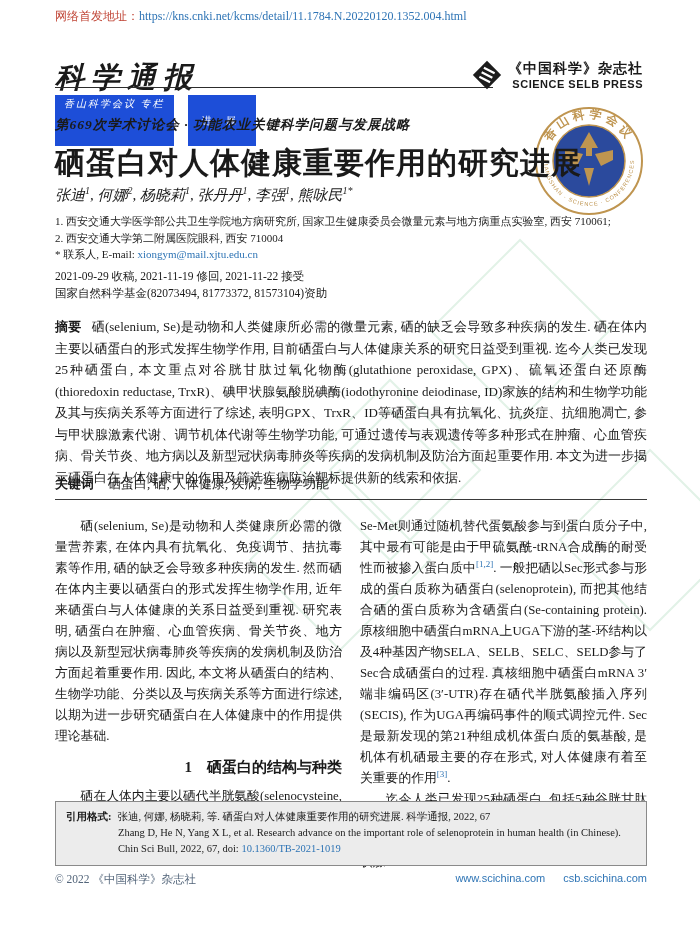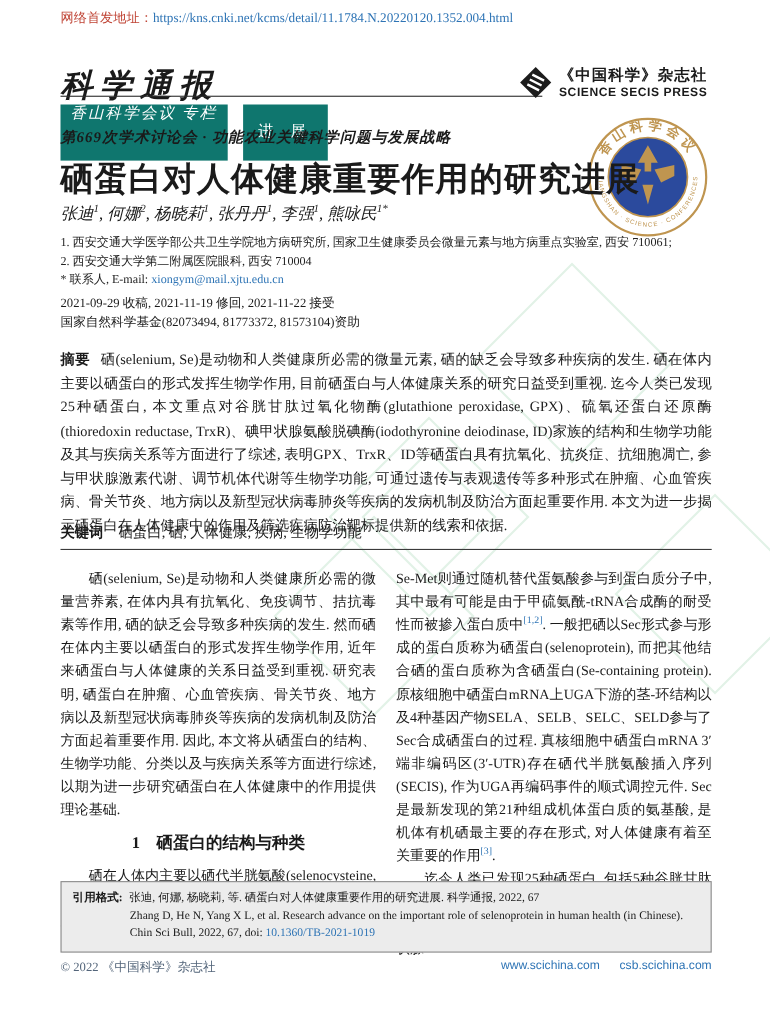--- a/index.html
+++ b/index.html
@@ -15,21 +15,21 @@
   
   .meta { left:55px; top:8px; font-size:12px; line-height:17px; }
   .meta .lbl { color:#c04536; }
   .meta .time { color:#111; font-weight:bold; }
   .meta a.url { color:#2e74b5; text-decoration:none; }
 
   
   .jname { left:55px; top:58px; font-size:29px; font-weight:bold; font-style:italic; letter-spacing:7px; font-family:"DejaVu Serif","Liberation Serif",serif; }
   .hrule { left:55px; top:87px; width:438px; border-top:1.6px solid #2c2c2c; }
   .badges { left:55px; top:95px; display:flex; gap:14px; }
-  .badge { background:#0f766e; color:#fff; font-size:14px; line-height:15px; padding:1px 9px; letter-spacing:2px; font-style:italic; }
+  .badge { background:#1d4ed8; color:#fff; font-size:10px; line-height:15px; padding:1px 9px; letter-spacing:2px; font-style:italic; }
   .badge.b2 { letter-spacing:6px; font-style:normal; padding:18px 14px; }
   .series { left:55px; top:116px; font-size:13.5px; font-weight:bold; font-style:italic; letter-spacing:1px; }
 
   
   .scp { right:57px; top:60px; display:flex; align-items:center; gap:6px; }
   .scp-text { text-align:right; }
   .scp-cn { font-size:14px; font-weight:bold; letter-spacing:1px; }
   .scp-en { font-size:11px; font-weight:bold; font-family:"Liberation Sans","DejaVu Sans",sans-serif; letter-spacing:0.5px; }
 
   
@@ -50,21 +50,21 @@
   .abstract { left:55px; top:316px; width:592px; font-size:13px; line-height:21.5px; text-align:justify; }
   .abstract .lbl { font-weight:bold; margin-right:10px; }
   .keywords { left:55px; top:475px; width:592px; font-size:13px; }
   .keywords .lbl { font-weight:bold; margin-right:14px; }
   .bodyrule { left:55px; top:499px; width:592px; border-top:1.2px solid #3a3a3a; }
 
   
   .cols { left:55px; top:516px; width:592px; display:flex; gap:18px; }
   .col { width:287px; font-size:12.8px; line-height:21px; text-align:justify; }
   .col p.ind { text-indent:2em; }
-  .sec-head { font-size:15px; font-weight:bold; margin:10px 0 8px 0; text-align:center; }
+  .sec-head { font-size:15px; font-weight:bold; margin:10px 0 8px 0; text-align:right; }
   .refsup { color:#2e74b5; font-size:9px; vertical-align:super; line-height:0; }
 
   
   .citebox { left:55px; top:801px; width:592px; background:#ececec; border:1px solid #8a8a8a; padding:7px 5px 8px 10px; font-size:10.5px; line-height:16px; }
   .citebox .lbl { font-weight:bold; margin-right:6px; }
   .citebox .en { padding-left:52px; }
   .citebox a { color:#2e74b5; text-decoration:none; }
 
   
   .footer { left:55px; top:872px; width:592px; display:flex; justify-content:space-between; font-size:11.5px; }
@@ -105,21 +105,21 @@
 
   <div class="layer scp">
     <svg width="30" height="30" viewBox="0 0 30 30">
       <g transform="rotate(45 15 15)">
         <rect x="5" y="5" width="20" height="20" fill="#1c1c1c"></rect>
         <path d="M9 10 H21 M9 15 H21 M9 20 H21" stroke="#fff" stroke-width="2.2" fill="none" transform="rotate(-18 15 15)"></path>
       </g>
     </svg>
     <div class="scp-text">
       <div class="scp-cn">《中国科学》杂志社</div>
-      <div class="scp-en">SCIENCE SECIS PRESS</div>
+      <div class="scp-en">SCIENCE SELB PRESS</div>
     </div>
   </div>
 
   <svg class="layer seal" viewBox="0 0 110 110">
     <circle cx="55" cy="55" r="53" fill="#fff" stroke="#bf9550" stroke-width="2"></circle>
     <circle cx="55" cy="55" r="36" fill="#2b4a9d" stroke="#bf9550" stroke-width="1.5"></circle>
     <g fill="#bf9550">
       <polygon points="55,26 64,42 58,42 58,50 52,50 52,42 46,42"></polygon>
       <polygon points="31,44 49,48 43,60 31,54"></polygon>
       <polygon points="79,44 61,48 67,60 79,54"></polygon>

